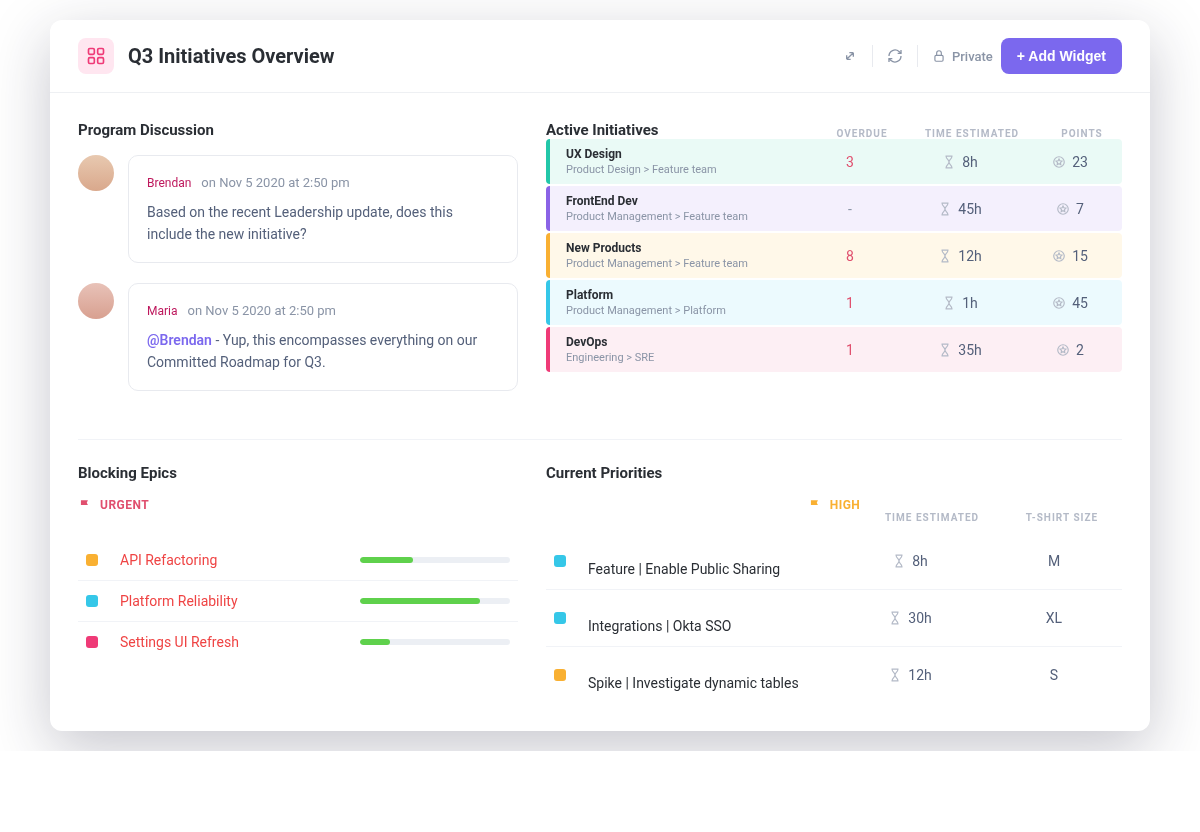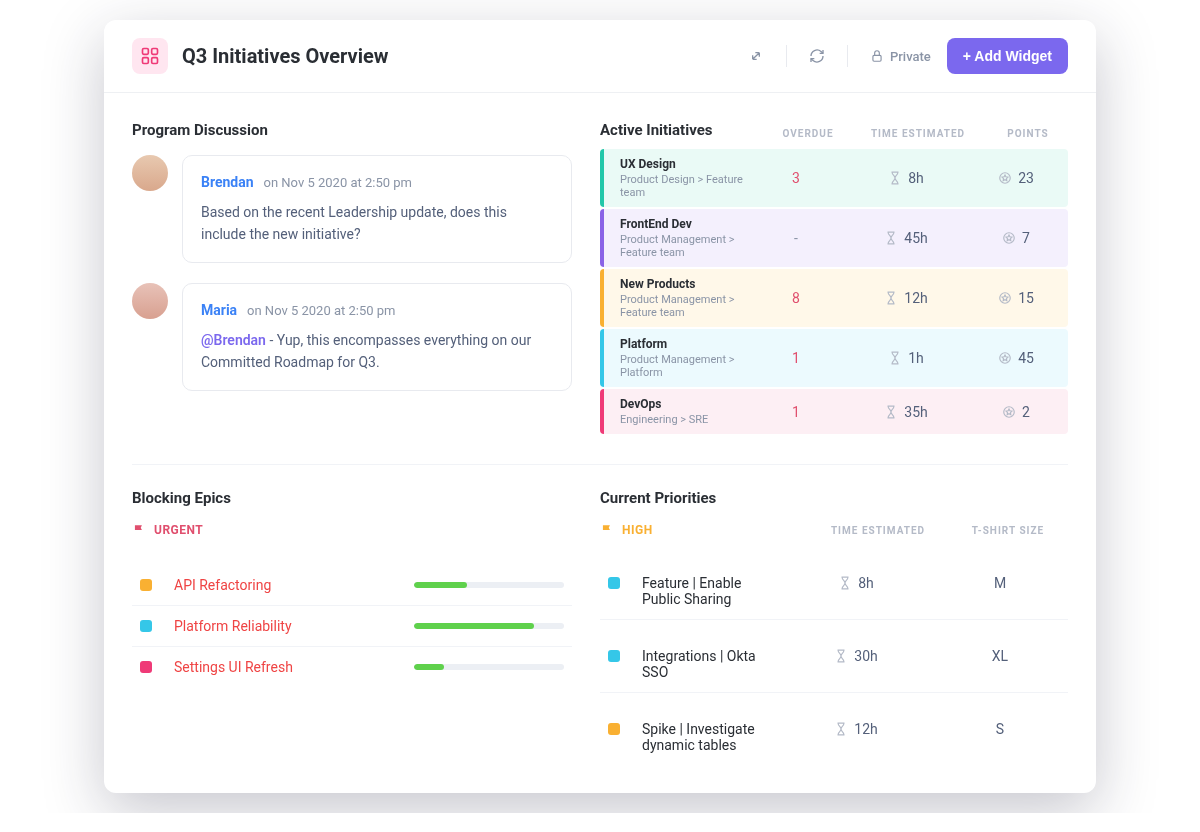--- a/index.html
+++ b/index.html
@@ -3,21 +3,21 @@
 <meta charset="utf-8">
 <style>
   * { box-sizing: border-box; margin: 0; padding: 0; }
   body {
     font-family: -apple-system, BlinkMacSystemFont, "Segoe UI", Roboto, Helvetica, Arial, sans-serif;
     background: #fff;
     padding: 20px;
     color: #2a2e34;
   }
   .card {
-    width: 992px;
+    width: 1100px;
     margin: 0 auto;
     background: #fff;
     border-radius: 12px;
     box-shadow: 0 18px 60px rgba(30,30,60,0.25);
     overflow: hidden;
   }
   .header {
     display: flex;
     align-items: center;
     padding: 18px 28px;
@@ -33,21 +33,20 @@
   .page-title {
     font-size: 20px;
     font-weight: 700;
     margin-left: 14px;
     color: #2a2e34;
   }
   .header-right {
     margin-left: auto;
     display: flex;
     align-items: center;
-    gap: 8px;
   }
   .icon-btn {
     width: 32px; height: 32px;
     display: flex; align-items: center; justify-content: center;
     color: #8a94a6;
     cursor: pointer;
     border-radius: 6px;
   }
   .divider-v { width:1px; height:22px; background:#e8eaef; margin:0 6px; }
   .privacy {
@@ -81,27 +80,27 @@
     width:36px; height:36px; border-radius:50%;
     background:#e9d6c8; flex-shrink:0;
   }
   .avatar.b { background:linear-gradient(#e8c9b0,#d9a88c); }
   .avatar.m { background:linear-gradient(#e8c2b8,#d8a090); }
   .comment-bubble {
     flex:1; border:1px solid #e8eaef; border-radius:10px;
     padding:16px 18px;
   }
   .comment-head { margin-bottom:10px; }
-  .comment-author { font-weight:700; font-size:14px; color:#3b82f6; }
+  .comment-author { font-weight:400; font-size:12px; color:#be185d; }
   .comment-time { font-size:13px; color:#8a94a6; margin-left:6px; }
   .comment-body { font-size:14px; color:#54607a; line-height:1.6; }
   .mention { color:#7b68ee; font-weight:600; }
   
   .init-head {
-    display:flex; align-items:flex-end; margin-bottom:10px;
+    display:flex; align-items:flex-end; 
   }
   .init-head .widget-title { margin-bottom:0; }
   .init-cols {
     margin-left:auto; display:grid;
     grid-template-columns: 80px 140px 80px;
     text-align:center;
     font-size:10px; letter-spacing:1px; font-weight:700; color:#b4bac7;
   }
   .init-row {
     display:grid;
@@ -134,21 +133,21 @@
     align-items:center; gap:14px;
     padding:12px 8px; border-bottom:1px solid #f1f3f7;
   }
   .epic-row:last-child { border-bottom:none; }
   .dot { width:12px; height:12px; border-radius:3px; }
   .epic-name { font-size:14px; color:#ef4444; }
   .progress { height:6px; background:#eceff4; border-radius:4px; overflow:hidden; }
   .progress-fill { height:100%; background:#5fd14c; border-radius:4px; }
   
   .prio-head {
-    display:flex; align-items:center; margin-bottom:10px;
+    display:flex; align-items:center; margin-bottom:10px;flex-direction:column;
   }
   .prio-cols {
     margin-left:auto; display:grid;
     grid-template-columns: 140px 120px;
     text-align:center;
     font-size:10px; letter-spacing:1px; font-weight:700; color:#b4bac7;
   }
   .prio-row {
     display:grid;
     grid-template-columns: 20px 1fr 140px 120px;

